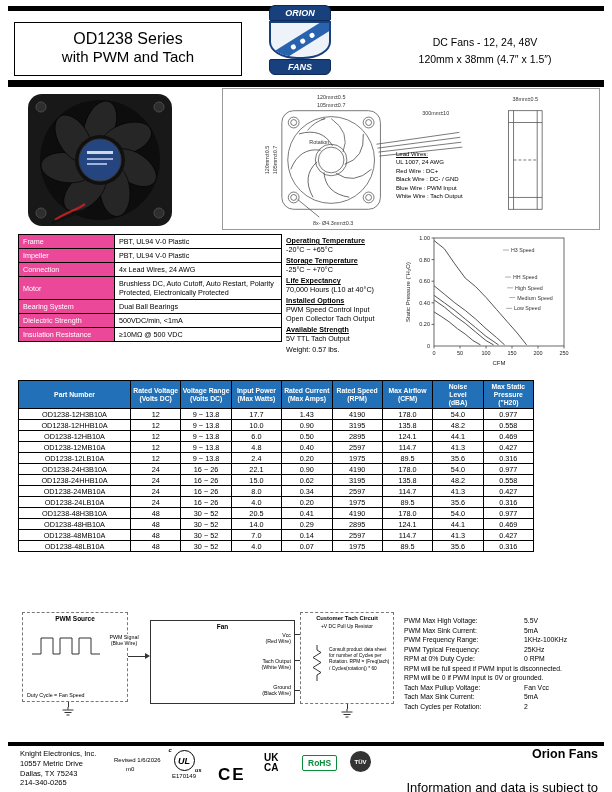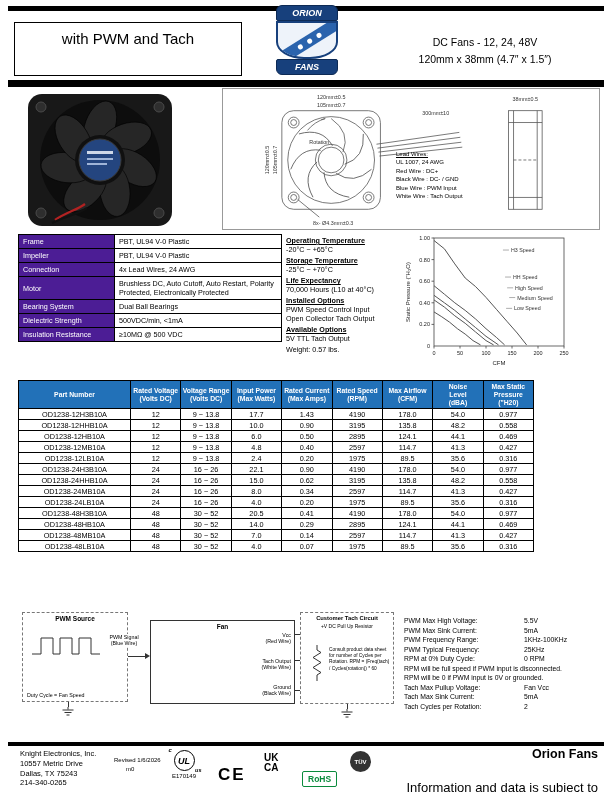--- a/index.html
+++ b/index.html
@@ -11,21 +11,21 @@
   .topbar  { position: absolute; left: 8px; top: 6px; width: 596px; height: 5px; background: #000; }
   .midbar  { position: absolute; left: 8px; top: 80px; width: 596px; height: 7px; background: #000; }
   .title-box { position: absolute; left: 14px; top: 22px; width: 228px; height: 54px;
                border: 1.5px solid #000; text-align: center; padding-top: 7px; }
   .title-box .t1 { font-size: 16px; }
   .title-box .t2 { font-size: 15px; }
   .header-right { position: absolute; left: 390px; top: 34px; width: 190px; text-align: center;
                   font-size: 10.5px; line-height: 1.6; }
 
   
-  .logo { position: absolute; left: 276px; top: 5px; width: 62px; height: 72px; }
+  .logo { position: absolute; left: 269px; top: 5px; width: 62px; height: 72px; }
   .logo-top, .logo-bottom { background: #17407c; color: #fff; font-size: 9px; font-weight: bold;
                   font-style: italic; text-align: center; padding: 2px 0; border: 1px solid #0d2a55; }
   .logo-top { border-radius: 6px 6px 2px 2px; }
   .logo-bottom { border-radius: 2px 2px 6px 6px; }
   .logo-shield { height: 38px; border: 2px solid #17407c; background: #eef3fa;
                  border-radius: 0 0 45% 45%; position: relative; overflow: hidden; }
   .logo-band { position: absolute; left: -12px; top: 12px; width: 86px; height: 12px;
                background: #2a63ad; transform: rotate(-32deg); display: flex; gap: 6px;
                align-items: center; justify-content: center; }
   .logo-band .dot { width: 5px; height: 5px; background: #fff; border-radius: 50%; display: inline-block; }
@@ -34,21 +34,21 @@
   .fan-photo { position: absolute; left: 24px; top: 92px; width: 152px; height: 136px; }
   .drawing-box { position: absolute; left: 222px; top: 88px; width: 378px; height: 142px;
                  border: 1px solid #999; background: #fff; }
   .drawing-svg { width: 100%; height: 100%; }
   .leadwires { position: absolute; left: 396px; top: 150px; width: 96px; font-size: 6px; line-height: 1.4; }
   .leadwires .lw-title { text-decoration: underline; }
 
   
   .spec-table { position: absolute; left: 18px; top: 234px; width: 264px; border-collapse: collapse; }
   .spec-table td { border: 1px solid #000; font-size: 7.2px; padding: 2px 4px; vertical-align: middle; }
-  .spec-table .spec-label { background: #4c1d95; color: #fff; width: 96px; }
+  .spec-table .spec-label { background: #ec4899; color: #fff; width: 96px; }
   .spec-table .spec-value { background: #fff; }
 
   
   .env-block { position: absolute; left: 286px; top: 236px; width: 116px; }
   .env-item { margin-bottom: 2px; }
   .env-label { font-size: 7.2px; font-weight: bold; text-decoration: underline; }
   .env-line  { font-size: 7.2px; }
 
   
   .chart { position: absolute; left: 402px; top: 230px; width: 200px; height: 146px; }
@@ -88,36 +88,37 @@
                display: flex; align-items: center; justify-content: center; font-weight: bold;
                font-style: italic; font-size: 9px; margin: 0 auto; position: relative; text-align: right; }
   .ul-c  { position: absolute; left: -6px; top: -4px; font-size: 6px; font-weight: bold; }
   .ul-us { position: absolute; right: -8px; bottom: -3px; font-size: 5.5px; font-weight: bold; }
   .ul-num { font-size: 6px; margin-top: 2px; }
   .ce-mark { position: absolute; left: 218px; top: 754px; font-size: 17px; font-weight: bold;
              letter-spacing: 2px; margin-top: 11px; }
   .ukca-mark { position: absolute; left: 264px; top: 753px; font-size: 10px; font-weight: bold;
                line-height: 0.95; text-align: center; }
   .rohs-mark { position: absolute; left: 302px; top: 755px; border: 1.5px solid #0a8a3c;
-               color: #0a8a3c; font-weight: bold; font-size: 8.5px; padding: 2px 5px; border-radius: 2px; margin-top: 16px; }
+               color: #0a8a3c; font-weight: bold; font-size: 8.5px; padding: 2px 5px; border-radius: 2px; }
   .tuv-mark { position: absolute; left: 350px; top: 751px; width: 21px; height: 21px; background: #333;
               color: #fff; border-radius: 50%; display: flex; align-items: center; justify-content: center;
               font-size: 6px; font-weight: bold; }
   .brand-block { position: absolute; right: 14px; top: 747px; text-align: right; }
   .brand-name { font-size: 12.5px; font-weight: bold; margin-bottom: 19px; }
   .brand-line { font-size: 13px; line-height: 1.3; }
 </style>
 </head>
 <body>
 
 <div class="page">
 
   <div class="topbar"></div>
 
   <div class="title-box">
+    <div class="t1">OD1238 Series</div>
     <div class="t2">with PWM and Tach</div>
   </div>
 
   <div class="logo">
     <div class="logo-top">ORION</div>
     <div class="logo-shield">
       <div class="logo-band">
         <span class="dot"></span>
         <span class="dot"></span>
         <span class="dot"></span>
@@ -268,21 +269,21 @@
       <div class="env-item">
         <div class="env-label">Life Expectancy</div>
         <div class="env-line">70,000 Hours (L10 at 40°C)</div>
       </div>
       <div class="env-item">
         <div class="env-label">Installed Options</div>
         <div class="env-line">PWM Speed Control Input</div>
         <div class="env-line">Open Collector Tach Output</div>
       </div>
       <div class="env-item">
-        <div class="env-label">Available Options</div>
+        <div class="env-label">Available Strength</div>
         <div class="env-line">5V TTL Tach Output</div>
       </div>
       <div class="env-item">
         <div class="env-line">Weight: 0.57 lbs.</div>
       </div>
     </div>
 
   <svg class="chart" viewBox="0 0 200 146">
       <rect x="32" y="8" width="130" height="108" fill="none" stroke="#444" stroke-width="0.8"></rect>
       <line x1="29.5" y1="94.4" x2="32" y2="94.4" stroke="#444" stroke-width="0.8"></line>

